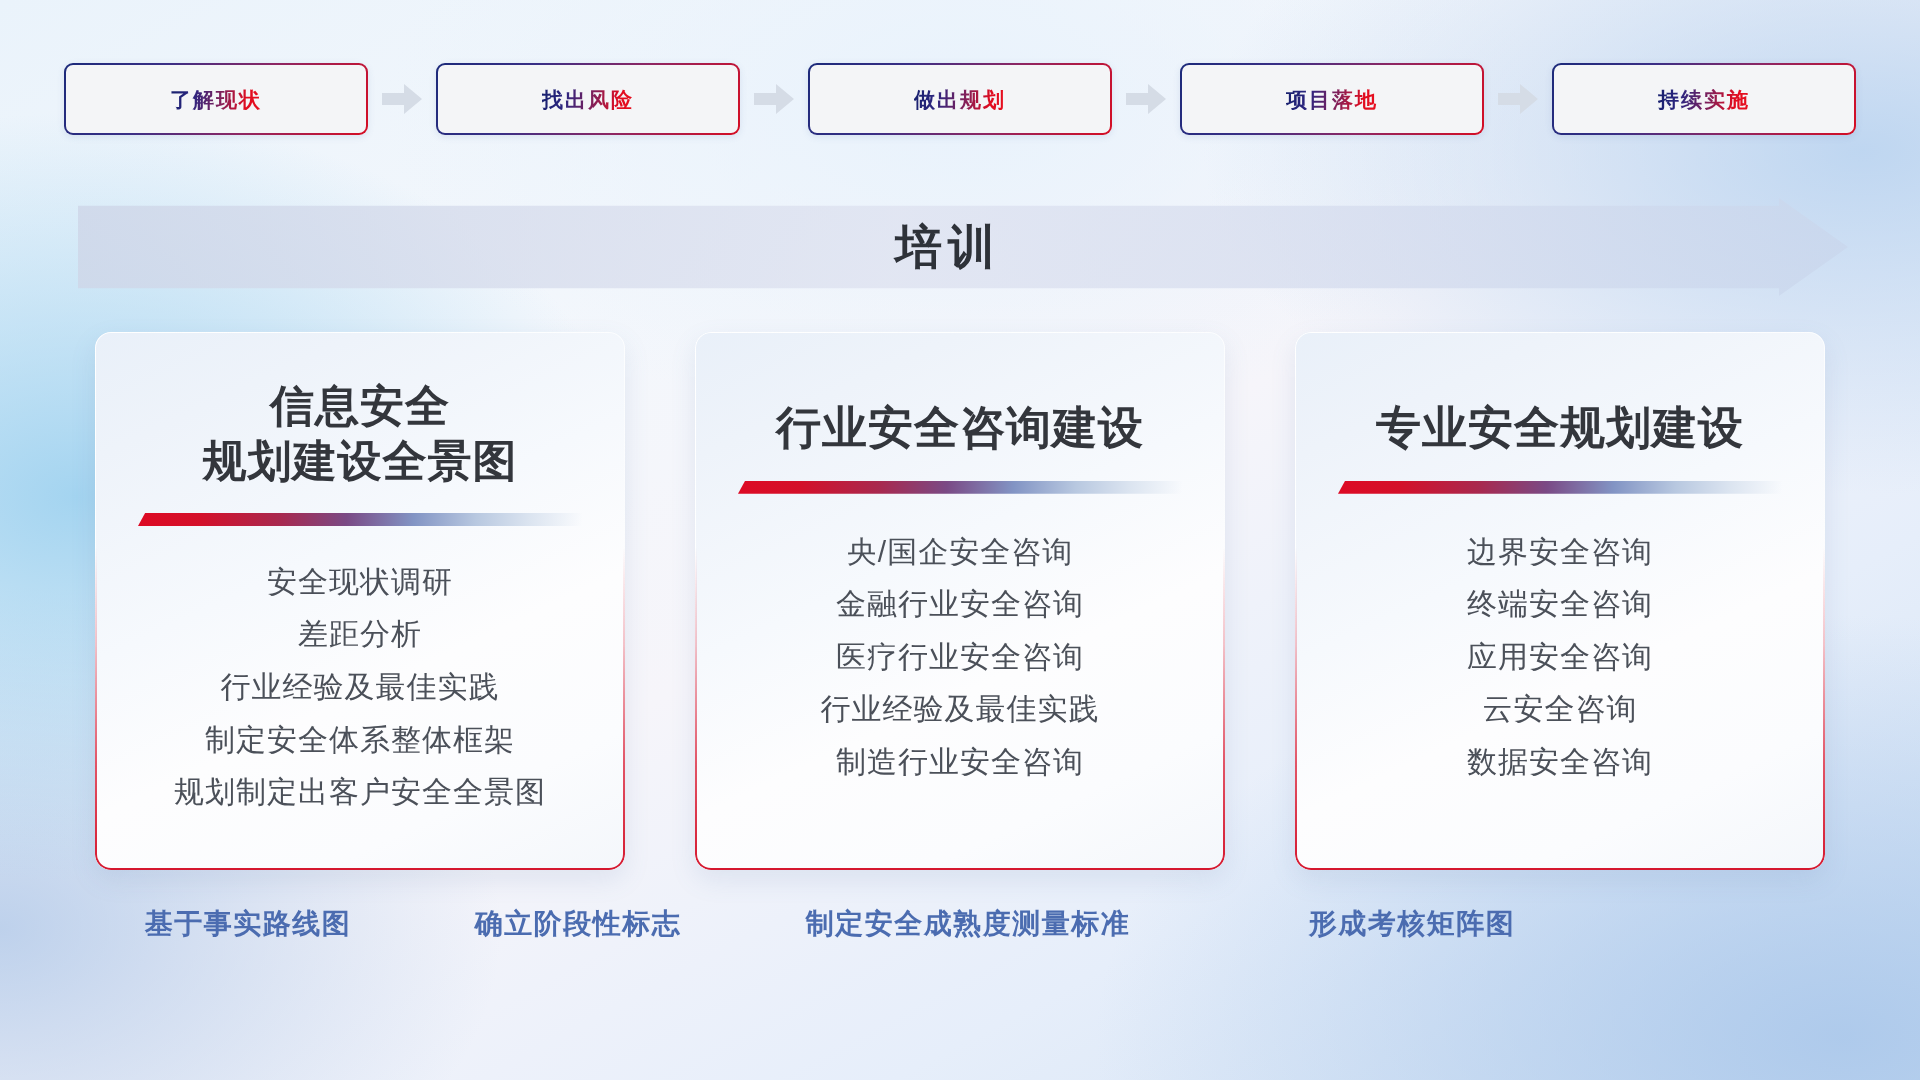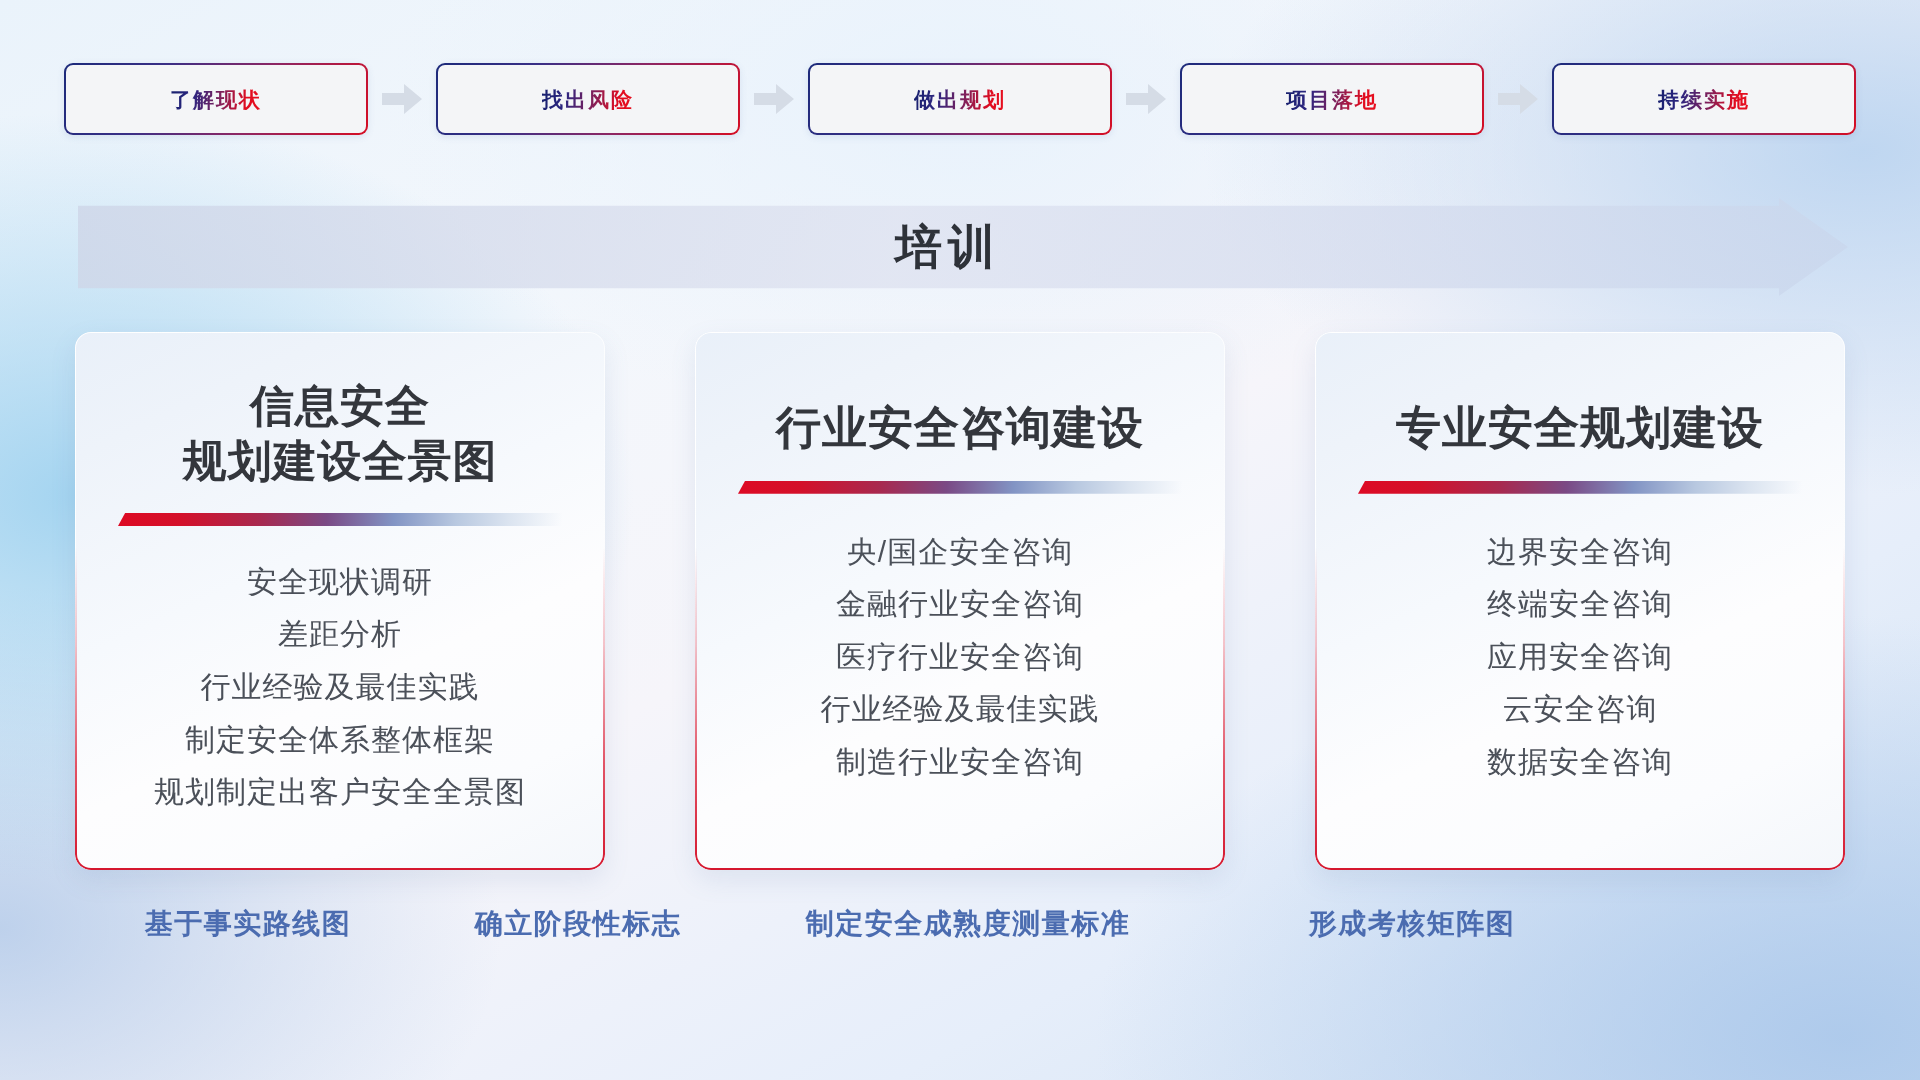--- a/index.html
+++ b/index.html
@@ -75,21 +75,21 @@
     display:flex; align-items:center; justify-content:center;
     font-size:47px; font-weight:600; color:#2e3239; letter-spacing:6px;
     padding-right:30px;
   }
 
   
   #cards {
     position:absolute; left:0; top:332px;
     width:1920px; height:538px;
     display:flex; justify-content:center; align-items:stretch;
-    gap:90px;
+    gap:70px;
   }
   .card {
     position:relative;
     width:530px; height:538px;
     border-radius:16px;
     background:linear-gradient(155deg,
         #e9f0f9 0%, #eef3fa 16%, #f6f9fd 42%, #fdfdfe 62%, #fbfcfe 82%, #f4f7fb 100%);
     box-shadow:0 10px 26px rgba(96,126,170,0.13);
     overflow:visible;
   }

